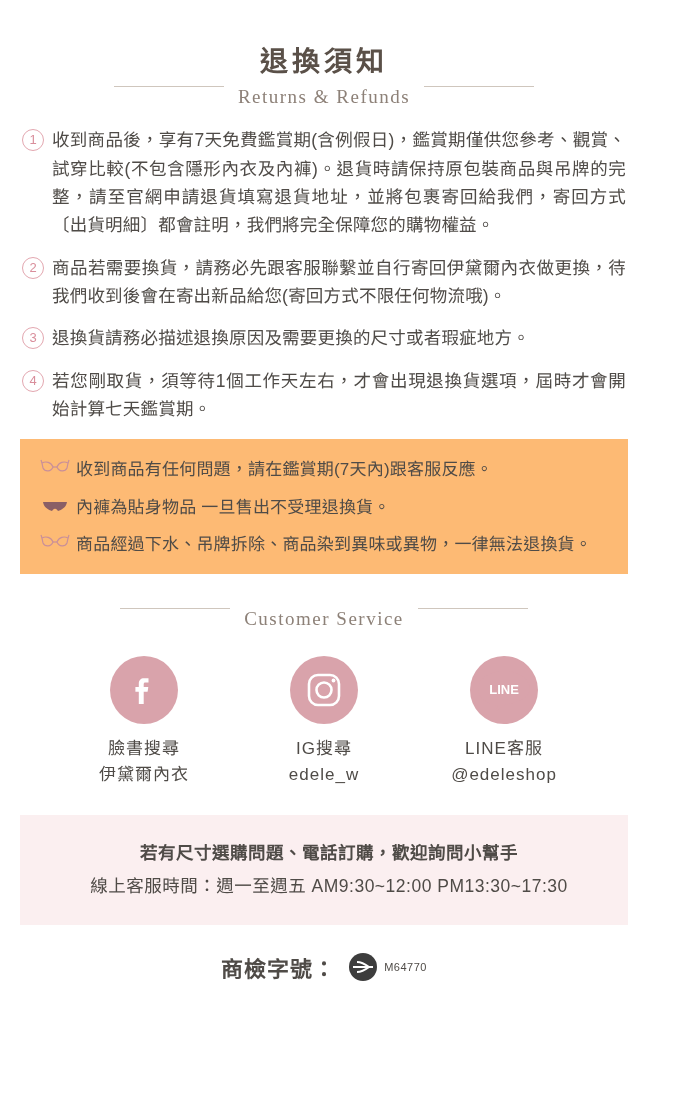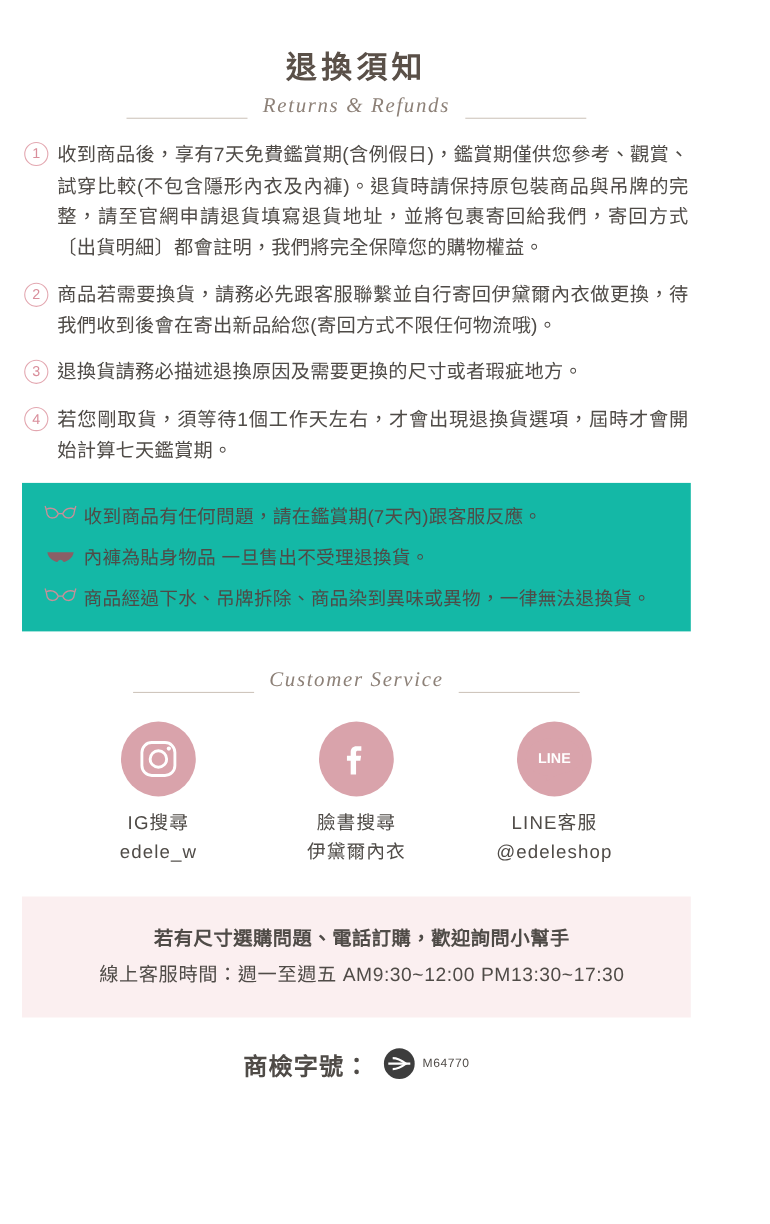--- a/index.html
+++ b/index.html
@@ -28,25 +28,24 @@
     font-size: 28px;
     font-weight: bold;
     letter-spacing: 4px;
     color: #5a5048;
     margin: 0;
     padding: 0;
     line-height: 1.3;
   }
   .section-sub-wrap {
     display: flex;
-    align-items: flex-end;
+    align-items: flex-start;
     justify-content: center;
     margin-top: 6px;
     margin-bottom: 4px;
-    font-style: italic;
   }
   .rule {
     height: 1px;
     background: #cfc6bd;
     flex: 0 0 110px;
   }
   .section-sub {
     font-family: "Liberation Serif", "DejaVu Serif", serif;
     font-size: 19px;
     letter-spacing: 1.5px;
@@ -84,21 +83,21 @@
     font-size: 17.5px;
     line-height: 1.62;
     color: #4f4b47;
     letter-spacing: 0.2px;
     text-align: justify;
   }
 
   
   .notice-box {
     margin: 16px 20px 0 20px;
-    background: #14b8a6;
+    background: #fdba74;
     padding: 18px 20px 16px 20px;
     box-sizing: border-box;
   }
   .n-item {
     display: flex;
     align-items: flex-start;
     margin-bottom: 12px;
   }
   .n-item:last-child { margin-bottom: 0; }
   .n-icon {
@@ -262,40 +261,40 @@
       <div class="rule"></div>
       <div class="section-sub">Customer Service</div>
       <div class="rule"></div>
     </div>
 
     <div class="socials">
 
       <div class="social">
         <div class="social-circle">
           <svg width="42" height="42" viewBox="0 0 42 42">
+            <path d="M25.5 13.5 h-3.2 c-1.1 0 -1.6 0.6 -1.6 1.7 V18 h4.6 l-0.7 4.7 h-3.9 V35 h-4.9 V22.7 h-3.4 V18 h3.4 v-3.3 c0 -3.4 2 -5.4 5.2 -5.4 h4.5 z" fill="#ffffff"></path>
+          </svg>
+        </div>
+        <div class="social-label">
+          <span>臉書搜尋</span>
+          <span class="l2">伊黛爾內衣</span>
+        </div>
+      </div>
+
+      <div class="social">
+        <div class="social-circle">
+          <svg width="42" height="42" viewBox="0 0 42 42">
             <rect x="6" y="6" width="30" height="30" rx="9" ry="9" fill="none" stroke="#ffffff" stroke-width="2.6"></rect>
             <circle cx="21" cy="21" r="7.5" fill="none" stroke="#ffffff" stroke-width="2.6"></circle>
             <circle cx="30.5" cy="11.5" r="1.9" fill="#ffffff"></circle>
           </svg>
         </div>
         <div class="social-label">
           <span>IG搜尋</span>
           <span class="l2">edele_w</span>
-        </div>
-      </div>
-
-      <div class="social">
-        <div class="social-circle">
-          <svg width="42" height="42" viewBox="0 0 42 42">
-            <path d="M25.5 13.5 h-3.2 c-1.1 0 -1.6 0.6 -1.6 1.7 V18 h4.6 l-0.7 4.7 h-3.9 V35 h-4.9 V22.7 h-3.4 V18 h3.4 v-3.3 c0 -3.4 2 -5.4 5.2 -5.4 h4.5 z" fill="#ffffff"></path>
-          </svg>
-        </div>
-        <div class="social-label">
-          <span>臉書搜尋</span>
-          <span class="l2">伊黛爾內衣</span>
         </div>
       </div>
 
       <div class="social">
         <div class="social-circle">
           <svg width="60" height="46" viewBox="0 0 60 46">
             <path d="M30 4 C14 4 4 13 4 22 C4 30 12 37 24 38.5 L22 44 L32 37.5 C46 35.5 56 29 56 22 C56 13 46 4 30 4 Z" fill="#d9a3ab"></path>
             <text x="30" y="27" font-family="Liberation Sans, sans-serif" font-size="13" font-weight="bold" fill="#ffffff" text-anchor="middle">LINE</text>
           </svg>
         </div>

